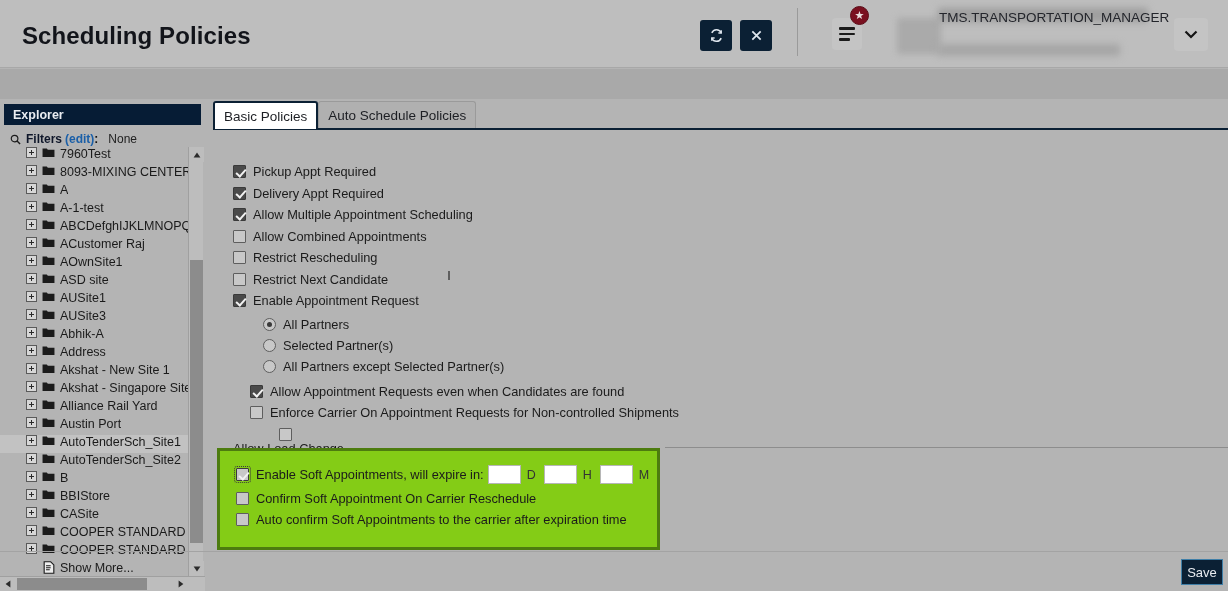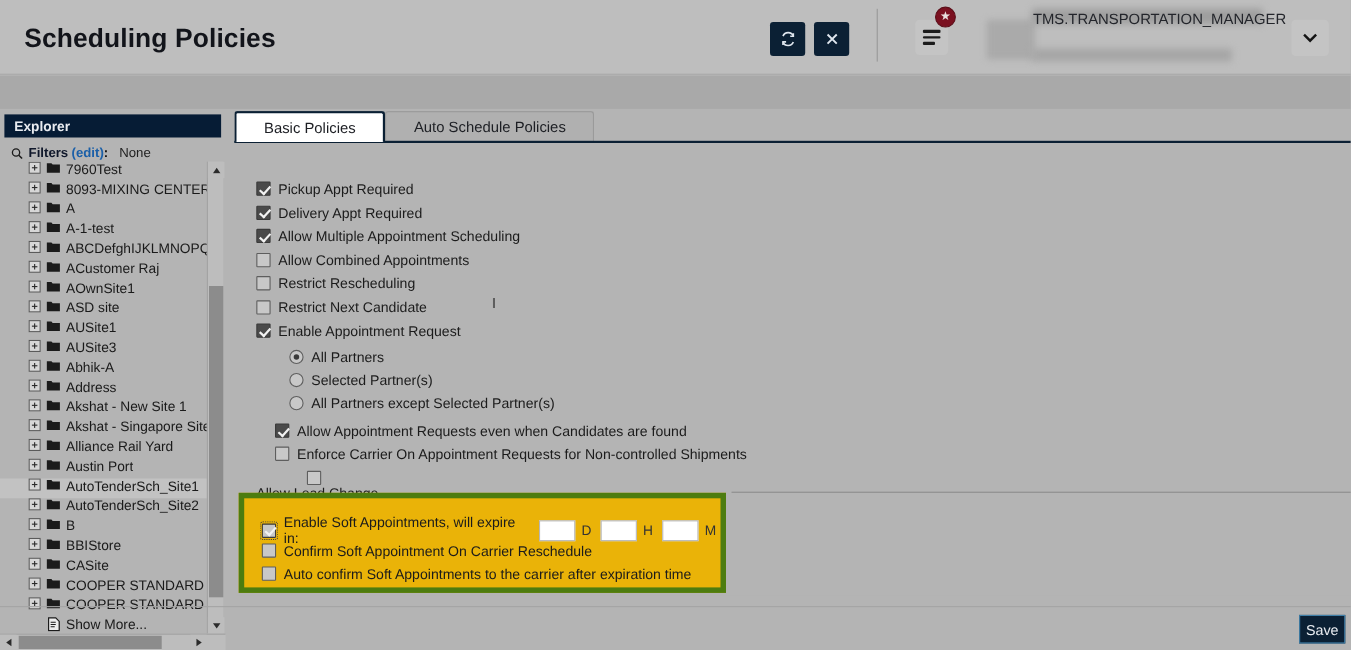--- a/index.html
+++ b/index.html
@@ -153,21 +153,21 @@
   .sb-harrow.left { left: 0; }
   .sb-harrow.right { right: 17px; }
   .sb-hthumb {
     position: absolute; left: 17px; top: 1px; width: 130px; height: 12px;
     background: #8c8c8c; cursor: pointer;
   }
 
   
   .tabs { position: absolute; left: 213px; top: 101px; height: 28px; display: flex; }
   .tab {
-    height: 28px; padding: 0 25px; display: flex; align-items: center;
+    height: 28px; padding: 0 9px; display: flex; align-items: center;
     font-size: 13.5px; color: #1d1f24; cursor: pointer;
     border-top-left-radius: 3px; border-top-right-radius: 3px;
   }
   .tab.active {
     background: #ffffff; border: 2px solid #0b2034; border-bottom: none;
     position: relative; z-index: 3; font-weight: normal;
   }
   .tab.inactive { background: #b0b0b0; border: 1px solid #9a9a9a; border-bottom: none; }
   .tab-underline {
     position: absolute; left: 213px; top: 128px; width: 1015px; height: 2px;
@@ -199,22 +199,22 @@
   }
   .rb.checked::after {
     content: ""; position: absolute; left: 2.5px; top: 2.5px;
     width: 5px; height: 5px; border-radius: 50%; background: #3a3a3a;
   }
   .cut-row { position: absolute; left: 233px; top: 140px; width: 200px; height: 9px; overflow: hidden; }
   .cut-row .cb { margin-top: -5px; }
 
   
   .soft-card {
-    position: absolute; left: 217px; top: 448px; width: 443px; height: 91px;
-    background: #eab308; border: 5px solid #4d7c0f;
+    position: absolute; left: 217px; top: 448px; width: 443px; height: 102px;
+    background: #84cc16; border: 3px solid #4d7c0f;
   }
   .soft-row { position: absolute; display: flex; align-items: center; font-size: 12.8px; color: #1b1b1b; }
   .soft-card .cb { background: #c8c8c8; }
   .num-input {
     width: 33px; height: 19px; border: 1px solid #b6b6b6; background: #fff;
     margin: 0 6px 0 4px; font-size: 12px; padding: 0 3px;
     font-family: "Liberation Sans", sans-serif;
   }
   .unit-lbl { font-size: 12.5px; color: #333; margin-right: 4px; }
 

